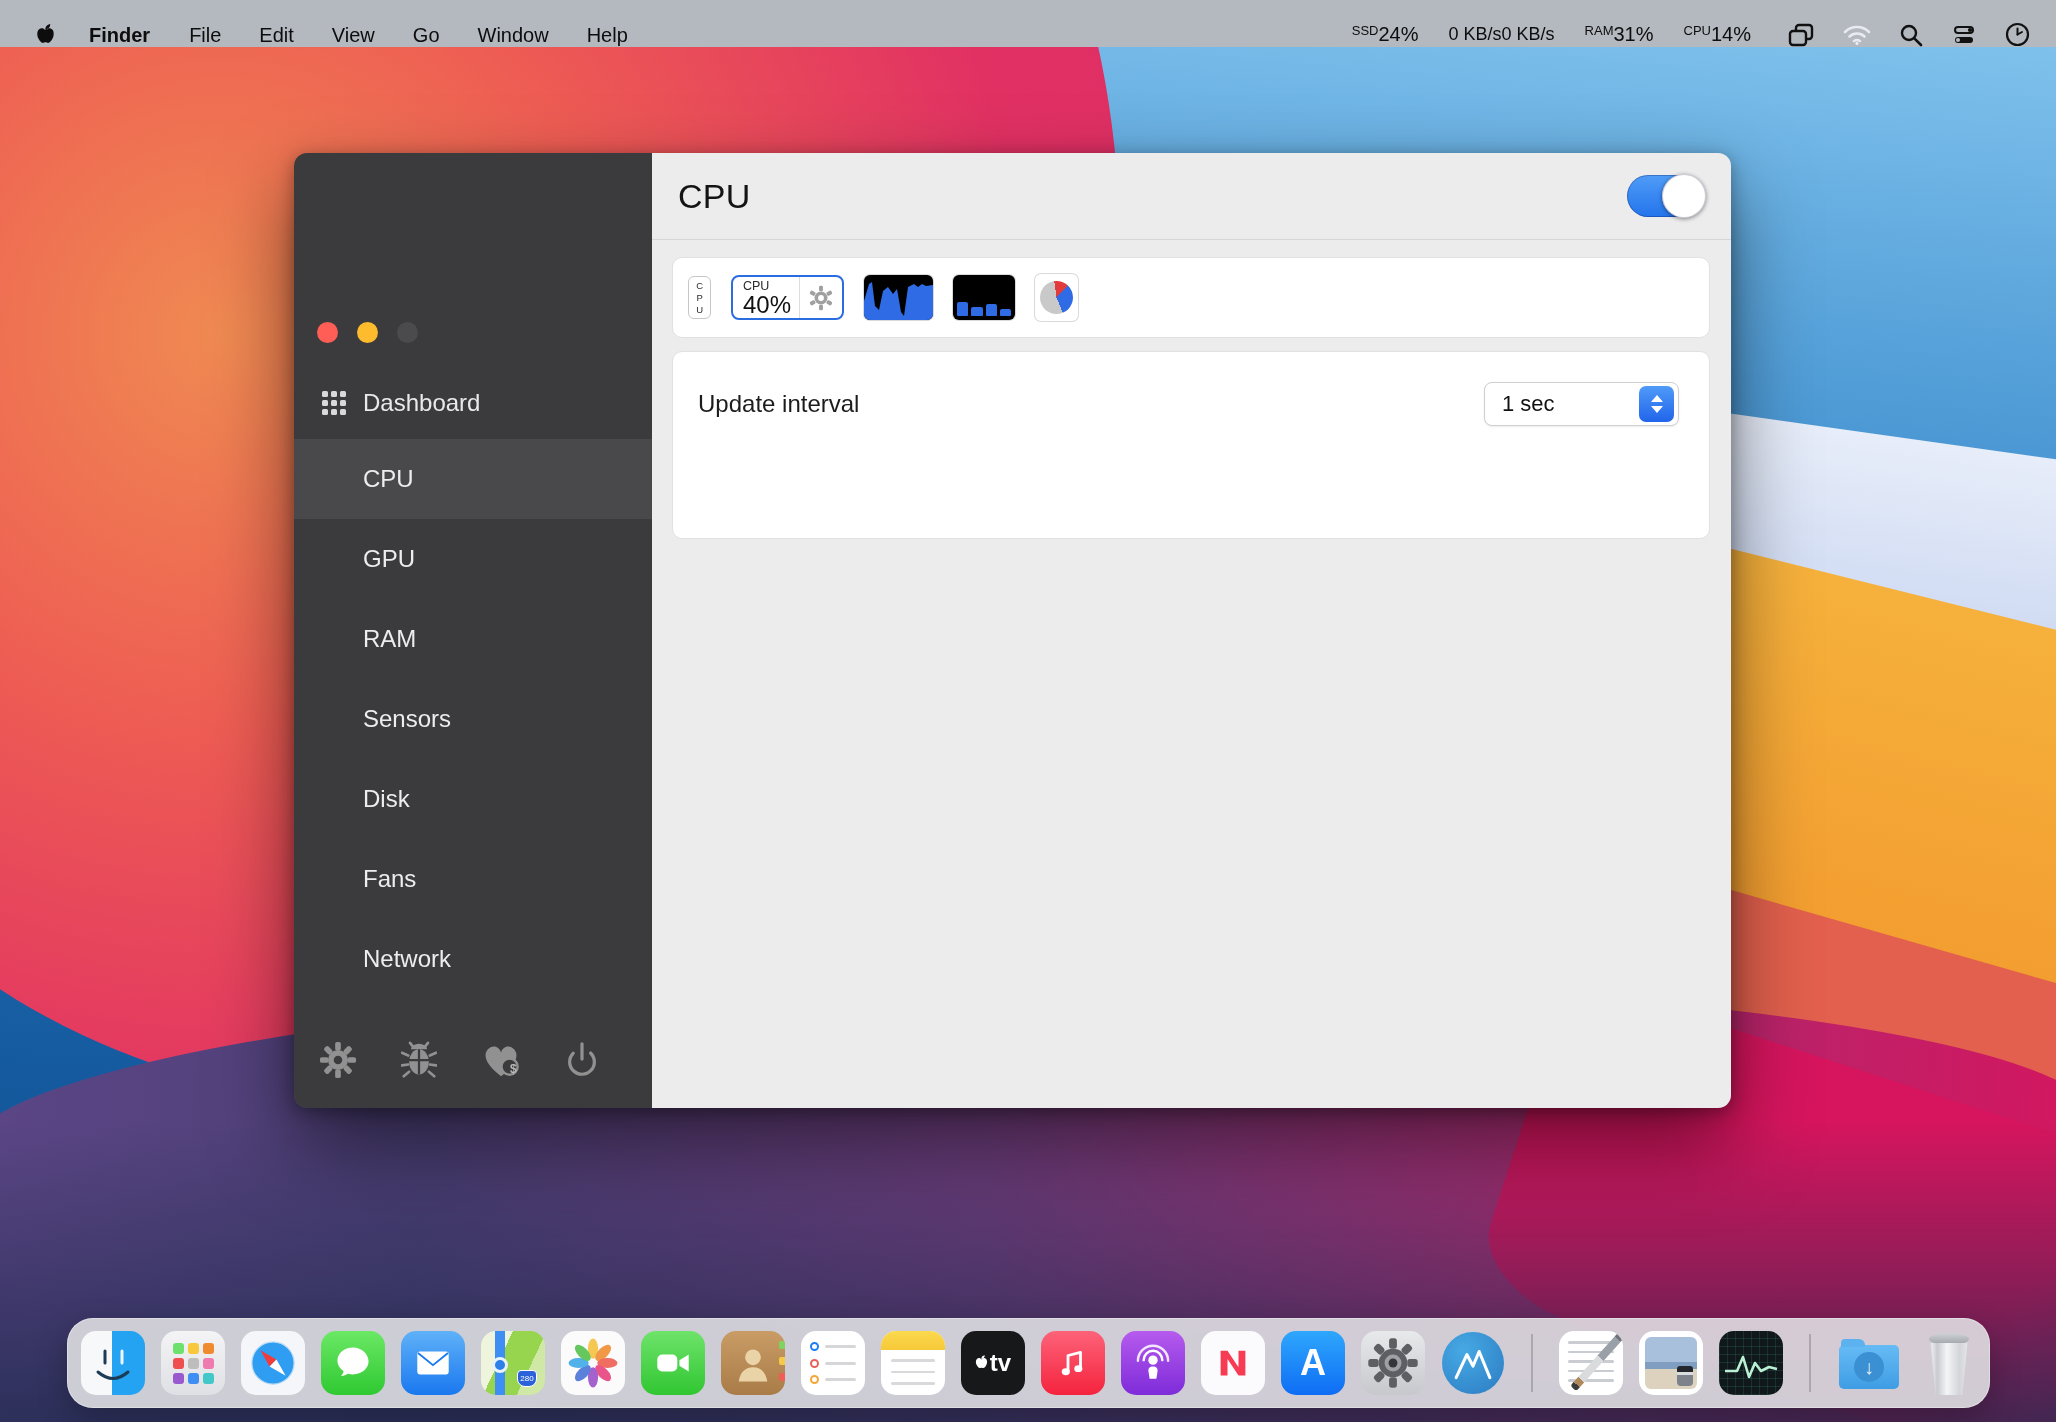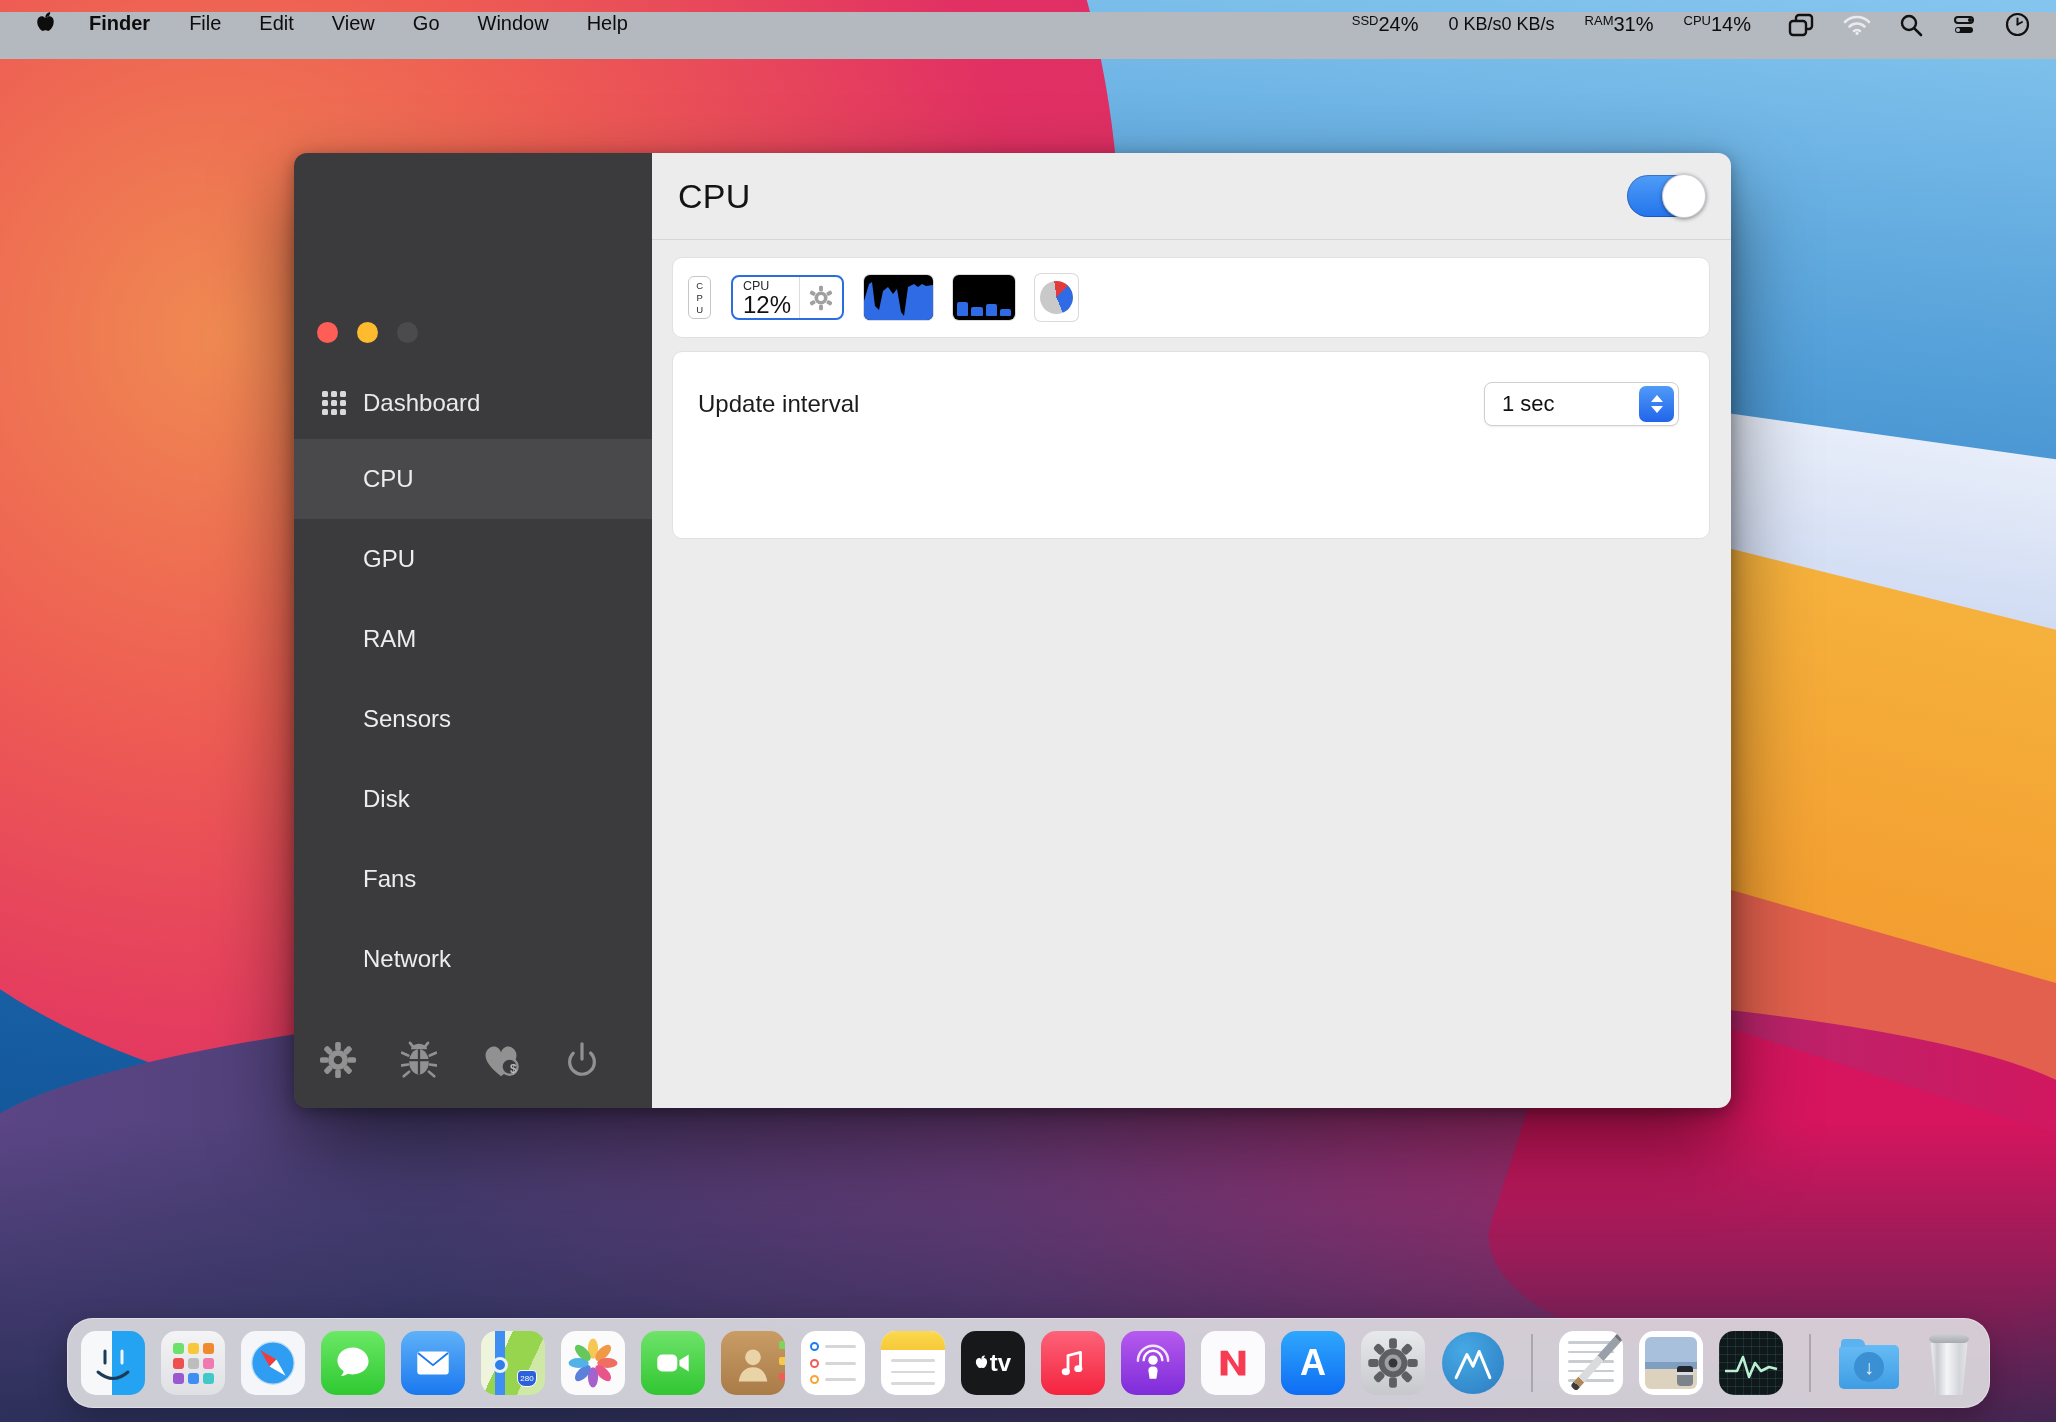--- a/index.html
+++ b/index.html
@@ -28,22 +28,22 @@
   .band-orange { left:1420px; top:585px; width:860px; height:430px; transform:rotate(14deg);
     background:linear-gradient(180deg,#f6b13c,#f2992d); border-radius:120px/70px; }
   .band-red { left:1430px; top:935px; width:880px; height:260px; transform:rotate(16deg);
     background:#e2604d; border-radius:120px/70px; }
   .band-magenta { left:1500px; top:1095px; width:820px; height:330px; transform:rotate(18deg);
     background:#d6155e; border-radius:120px/70px; }
   .corner-shade { left:1700px; top:1150px; width:700px; height:600px;
     background:radial-gradient(circle at 85% 90%, rgba(56,66,128,0.85) 0%, rgba(56,66,128,0) 60%); }
 
   
-  .menubar { position:absolute; left:0; top:12px; width:2056px; height:47px; background:#b4b8bf;
-    display:flex; align-items:flex-start; color:#0d0d0d; font-size:20px; z-index:50; }
+  .menubar { position:absolute; left:0; top:0; width:2056px; height:47px; background:#b4b8bf;
+    display:flex; align-items:flex-end; color:#0d0d0d; font-size:20px; z-index:50; }
   .mb-left { display:flex; align-items:center; gap:0; }
   .apple-logo { margin:0 14px 0 36px; display:flex; align-items:center; }
   .mb-app { font-weight:700; padding:0 20px; }
   .mb-item { padding:0 19px; }
   .mb-right { margin-left:auto; display:flex; align-items:center; gap:30px; padding-right:26px; }
   .stat { display:flex; flex-direction:row; justify-content:center; line-height:1.02; }
   .stat .lab { font-size:13px; }
   .stat .val { font-size:20px; }
   .stat.net { text-align:right; font-size:18px; line-height:1.15; }
   .mb-icons { display:flex; align-items:center; gap:28px; margin-left:6px; }
@@ -361,21 +361,21 @@
       </div>
     </div>
 
     <div class="card card-widgets">
       <div class="w-mini">
         <span>CPU</span>
       </div>
       <div class="w-sel">
         <div class="txt">
           <div class="lab">CPU</div>
-          <div class="big">12%</div>
+          <div class="big">40%</div>
         </div>
         <div class="div"></div>
         <div class="gear">
           <svg width="26" height="26" viewBox="0 0 40 40">
               <g fill="#a0a0a0">
             <circle cx="20" cy="20" r="10"></circle>
             <rect x="17" y="1" width="6" height="8.5" rx="2"></rect>
             <rect x="17" y="1" width="6" height="8.5" rx="2" transform="rotate(60 20 20)"></rect>
             <rect x="17" y="1" width="6" height="8.5" rx="2" transform="rotate(120 20 20)"></rect>
             <rect x="17" y="1" width="6" height="8.5" rx="2" transform="rotate(180 20 20)"></rect>

